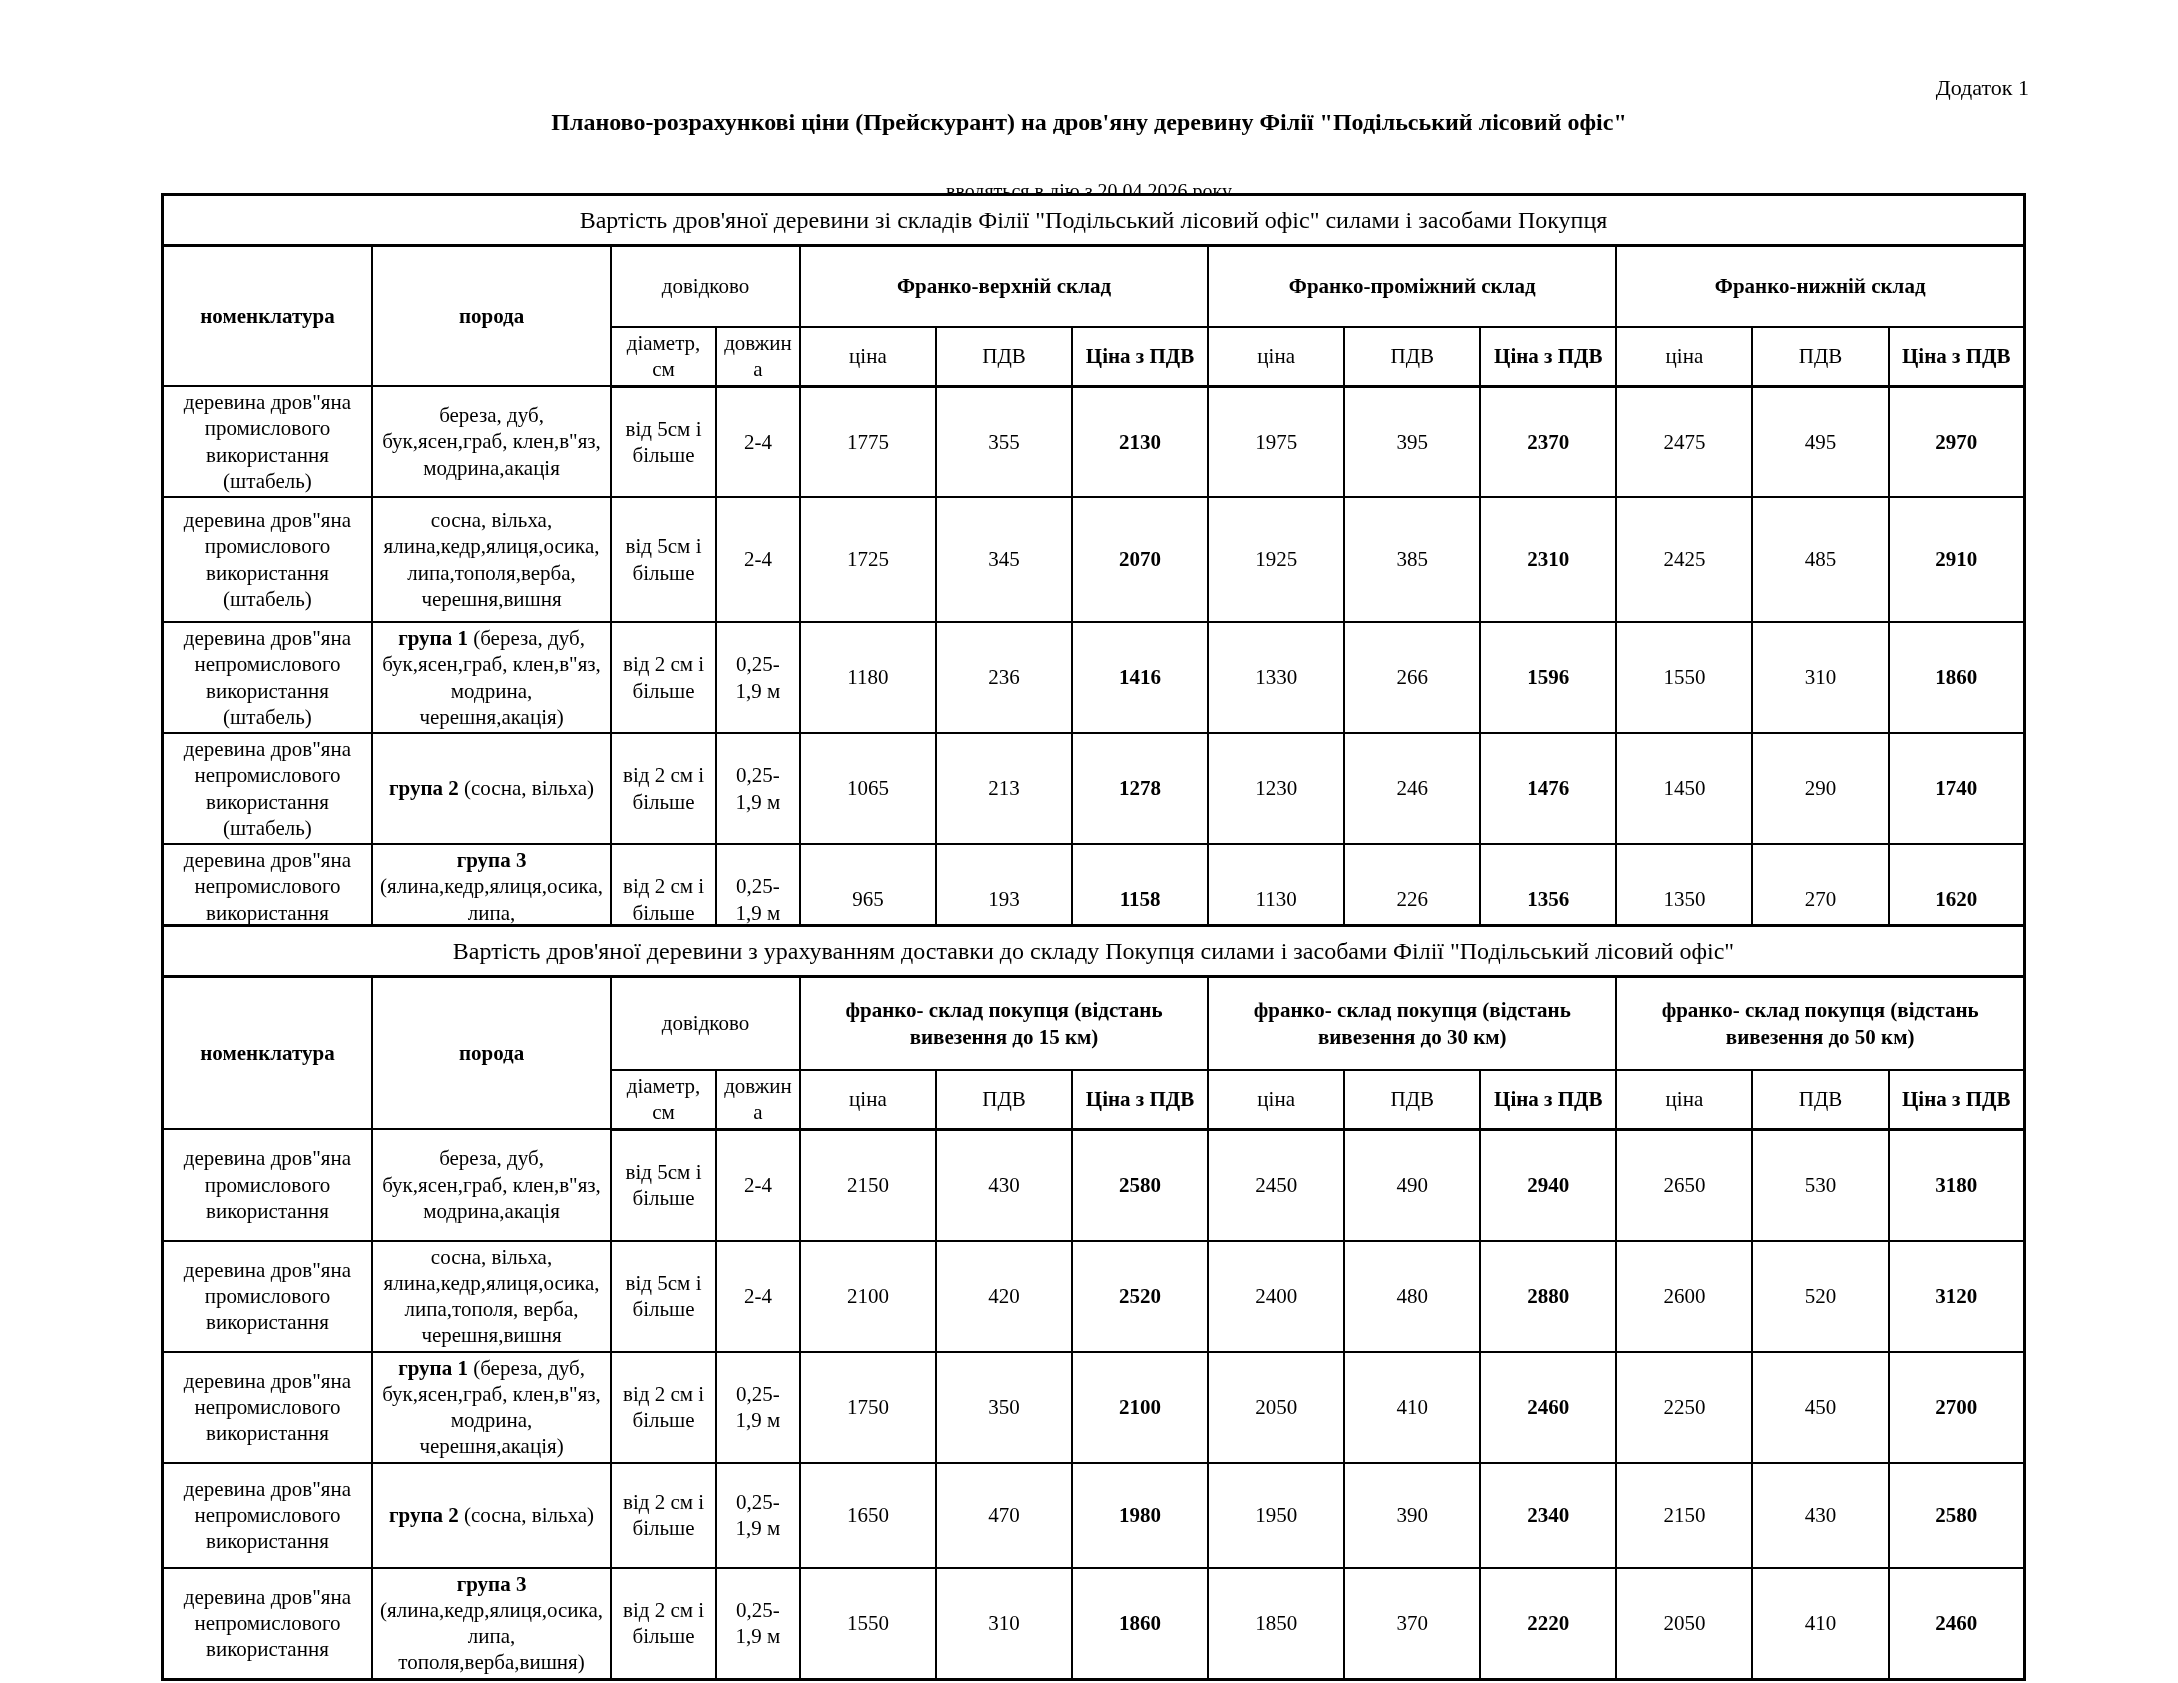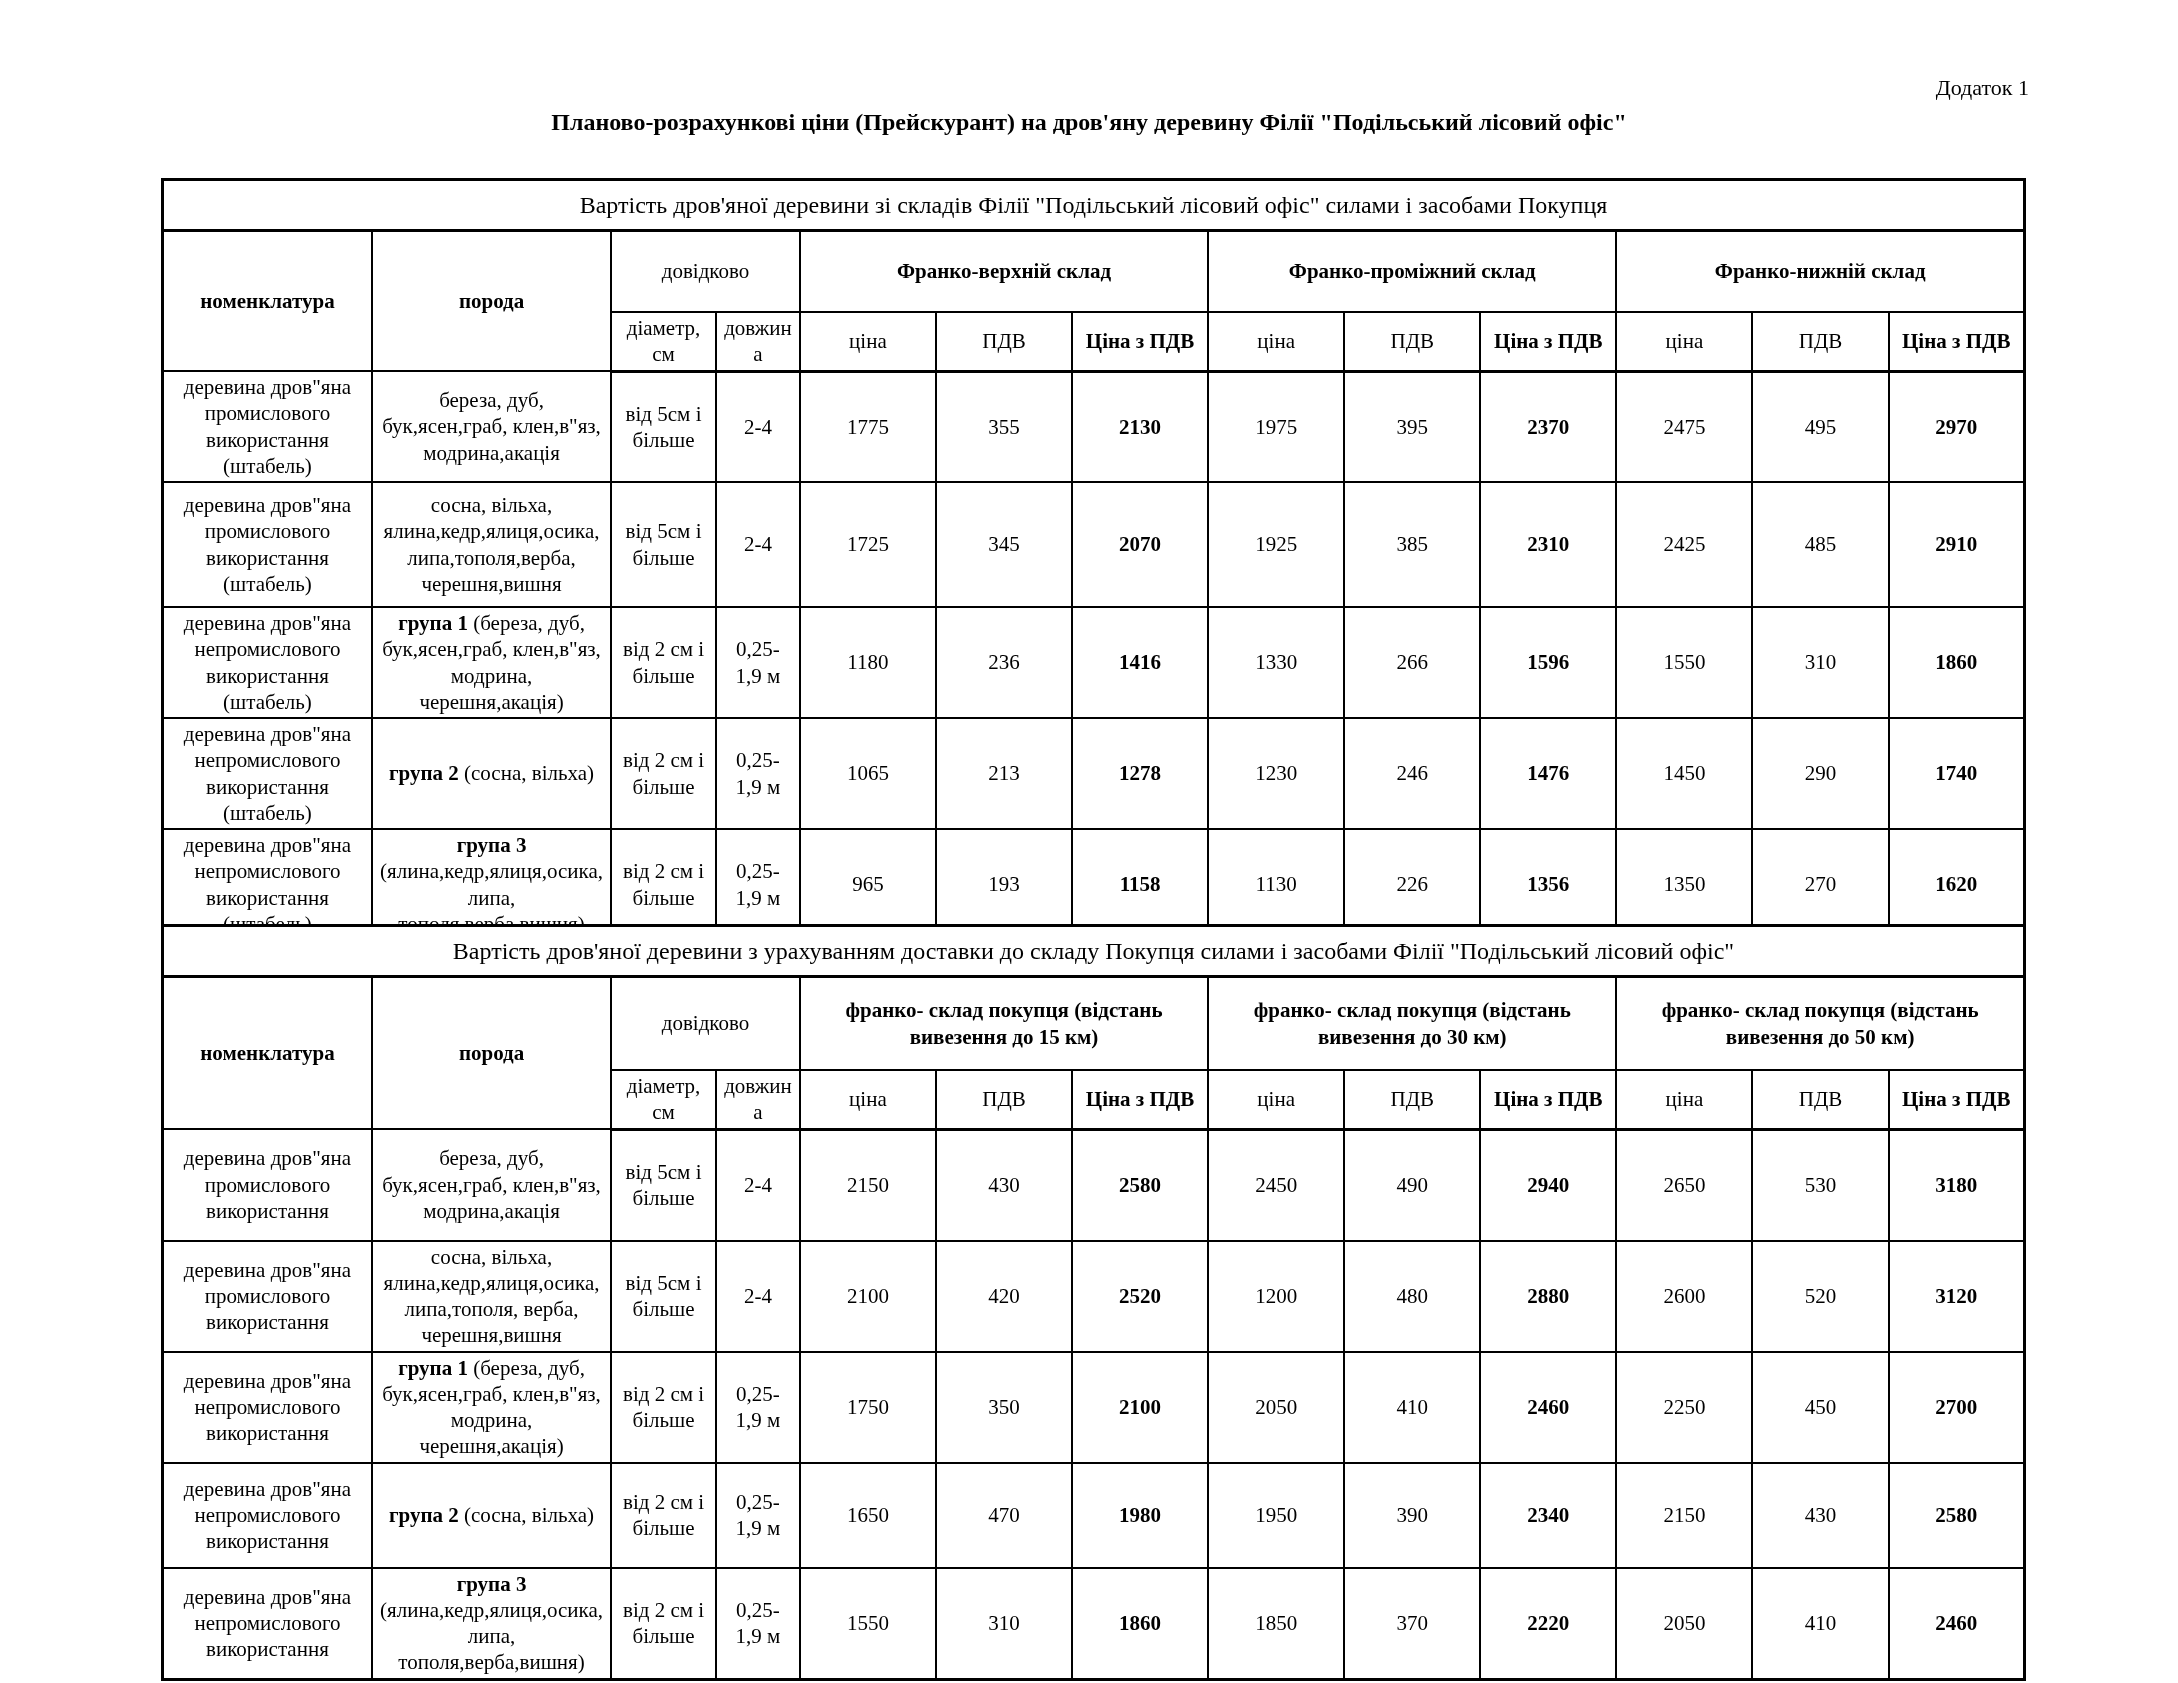--- a/index.html
+++ b/index.html
@@ -2,21 +2,21 @@
 <html><head>
 <meta charset="utf-8">
 <style>
   html,body{margin:0;padding:0;background:#fff;}
   body{width:2178px;height:1683px;font-family:"Liberation Serif",serif;color:#000;}
   .sheet{position:relative;width:2178px;height:1683px;background:#fff;overflow:hidden;}
   .annex{position:absolute;top:75px;right:149px;font-size:22px;margin-left:19px;}
   .title{position:absolute;top:109px;left:0;width:100%;text-align:center;font-size:24px;font-weight:bold;}
   .subtitle{position:absolute;top:160px;left:0;width:100%;text-align:center;font-size:20px;margin-top:20px;}
   table.price{position:absolute;left:161px;width:1865px;border-collapse:collapse;table-layout:fixed;background:#fff;border:3px solid #000;}
-  #t1{top:178px;}
+  #t1{top:193px;}
   #t2{top:924px;border-radius:13px;}
   td{border:2px solid #000;text-align:center;vertical-align:middle;padding:2px 6px;font-size:21px;line-height:1.25;overflow-wrap:break-word;word-wrap:break-word;}
   td.ttitle{font-size:24px;border-bottom:3px solid #000;height:44px;}
   tr.groups td{font-weight:bold;}
   tr.groups td.norm{font-weight:normal;}
   tr.subs td{border-bottom:3px solid #000;height:51px;}
   .b{font-weight:bold;}
   #t1 tr.groups td{height:75px;}
   #t2 tr.groups td{height:87px;}
   #t1 tbody tr:nth-child(1) td{height:101px;}
@@ -216,21 +216,21 @@
           <td class="b">3180</td>
         </tr>
         <tr>
           <td>деревина дров"яна промислового використання</td>
           <td><span class="b"></span><span>сосна, вільха, ялина,кедр,ялиця,осика,липа,тополя, верба, черешня,вишня</span></td>
           <td>від 5см і більше</td>
           <td>2-4</td>
           <td>2100</td>
           <td>420</td>
           <td class="b">2520</td>
-          <td>1200</td>
+          <td>2400</td>
           <td>480</td>
           <td class="b">2880</td>
           <td>2600</td>
           <td>520</td>
           <td class="b">3120</td>
         </tr>
         <tr>
           <td>деревина дров"яна непромислового використання</td>
           <td><span class="b">група 1</span><span> (береза, дуб, бук,ясен,граб, клен,в"яз, модрина, черешня,акація)</span></td>
           <td>від 2 см і більше</td>

